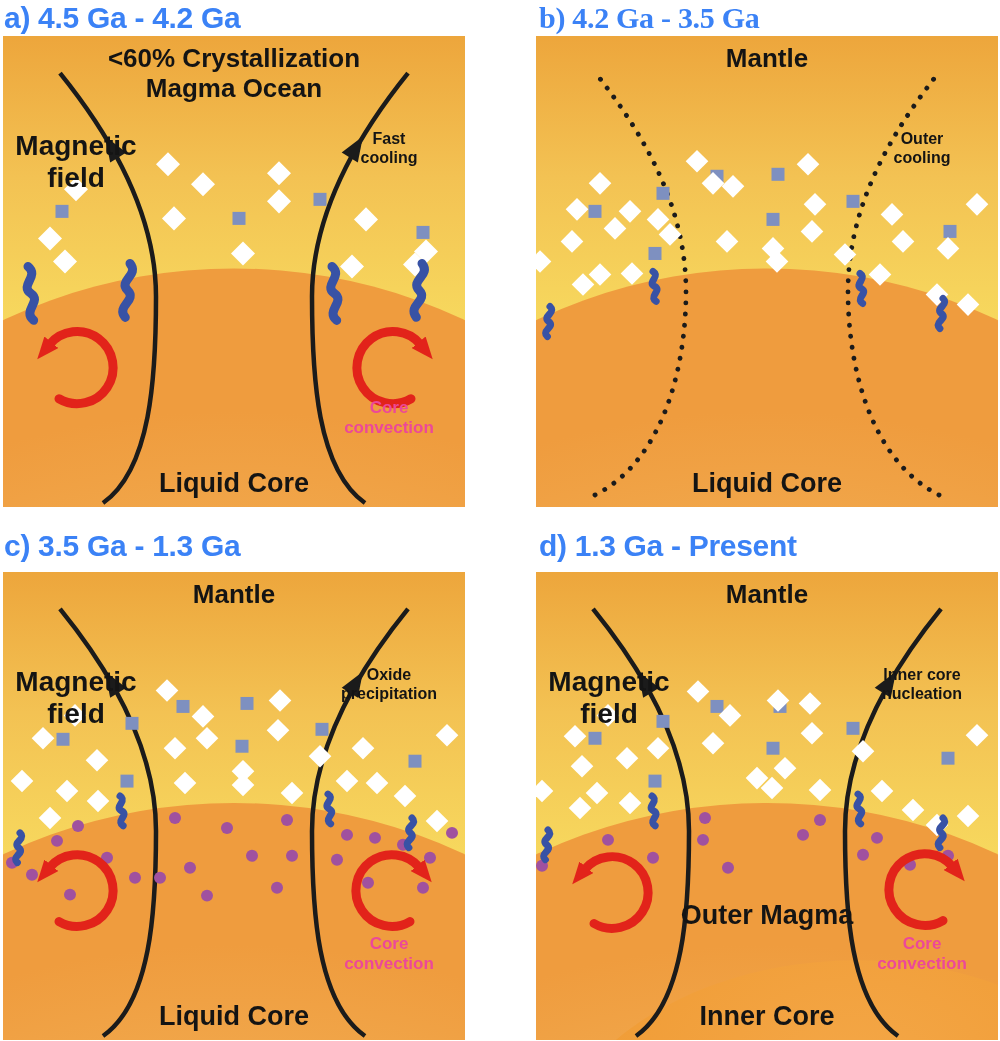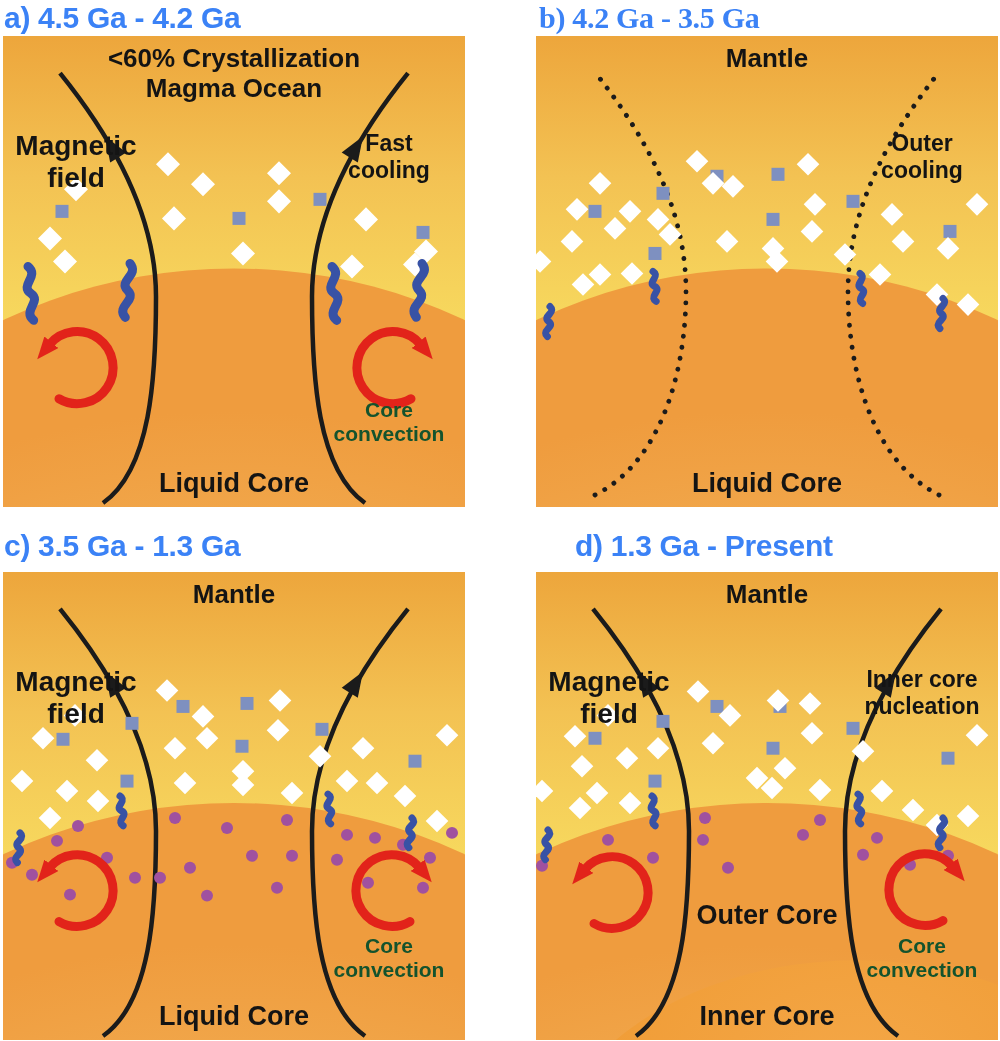--- a/index.html
+++ b/index.html
@@ -12,32 +12,32 @@
     letter-spacing:-0.3px;white-space:nowrap;
   }
   .panel{position:absolute;overflow:hidden;}
   .panel svg{display:block;width:100%;height:100%;}
   .lbl{
     position:absolute;text-align:center;font-weight:bold;color:#141414;
     line-height:1.16;white-space:pre-line;pointer-events:none;
   }
   .lbl-top{top:7px;left:0;right:0;font-size:26px;}
   .lbl-left{top:94px;left:2px;width:142px;font-size:28px;}
-  .lbl-right{top:94px;right:0;width:152px;font-size:23px;}
+  .lbl-right{top:94px;right:0;width:152px;font-size:16px;}
   .lbl-core{bottom:8px;left:0;right:0;font-size:27px;text-align:center;}
   .lbl-outer{top:328px;left:0;right:0;font-size:27px;}
-  .lbl-conv{top:362px;right:2px;width:148px;font-size:21px;color:#14532d;}
+  .lbl-conv{top:362px;right:2px;width:148px;font-size:17px;color:#ec4899;}
   #panel-a{left:3px;top:36px;width:462px;height:471px;}
   #panel-b{left:536px;top:36px;width:462px;height:471px;}
   #panel-c{left:3px;top:572px;width:462px;height:468px;}
   #panel-d{left:536px;top:572px;width:462px;height:468px;}
   #title-a{left:4px;top:1px;}
   #title-b{left:539px;top:1px;font-family:Liberation Serif, serif;}
   #title-c{left:4px;top:529px;}
-  #title-d{left:539px;top:529px;margin-left:36px;}
+  #title-d{left:539px;top:529px;}
 </style>
 </head>
 <body>
 
 <div class="panel-title" id="title-a">a) 4.5 Ga - 4.2 Ga</div>
 <div class="panel-title" id="title-b">b) 4.2 Ga - 3.5 Ga</div>
 <div class="panel-title" id="title-c">c) 3.5 Ga - 1.3 Ga</div>
 <div class="panel-title" id="title-d">d) 1.3 Ga - Present</div>
 
 <div class="panel" id="panel-a">
@@ -259,20 +259,22 @@
       <g transform="translate(74,320)">
         <path d="M -18 31 A 36 36 0 1 0 -27.6 -23.1" fill="none" stroke="#E2231A" stroke-width="9" stroke-linecap="round" marker-end="url(#ar2)"></path>
       </g>
       <g transform="translate(389,320) scale(-1,1)">
         <path d="M -18 31 A 36 36 0 1 0 -27.6 -23.1" fill="none" stroke="#E2231A" stroke-width="9" stroke-linecap="round" marker-end="url(#ar2)"></path>
       </g>
     </svg>
   <div class="lbl lbl-top">Mantle</div>
   <div class="lbl lbl-left">Magnetic
 field</div>
+  <div class="lbl lbl-right">Oxide
+precipitation</div>
   <div class="lbl lbl-conv">Core
 convection</div>
   <div class="lbl lbl-core">Liquid Core</div>
 </div>
 
 <div class="panel" id="panel-d">
   <svg viewBox="0 0 462 470" preserveAspectRatio="none">
       <defs>
         <linearGradient id="mg3" x1="0" y1="0" x2="0" y2="1">
           <stop offset="0%" stop-color="#EDA63C"></stop>
@@ -354,17 +356,17 @@
       </g>
       <g transform="translate(389,319) scale(-1,1)">
         <path d="M -18 31 A 36 36 0 1 0 -27.6 -23.1" fill="none" stroke="#E2231A" stroke-width="9" stroke-linecap="round" marker-end="url(#ar3)"></path>
       </g>
     </svg>
   <div class="lbl lbl-top">Mantle</div>
   <div class="lbl lbl-left">Magnetic
 field</div>
   <div class="lbl lbl-right">Inner core
 nucleation</div>
-  <div class="lbl lbl-outer">Outer Core</div>
+  <div class="lbl lbl-outer">Outer Magma</div>
   <div class="lbl lbl-conv">Core
 convection</div>
   <div class="lbl lbl-core">Inner Core</div>
 </div>
 
 </body></html>

